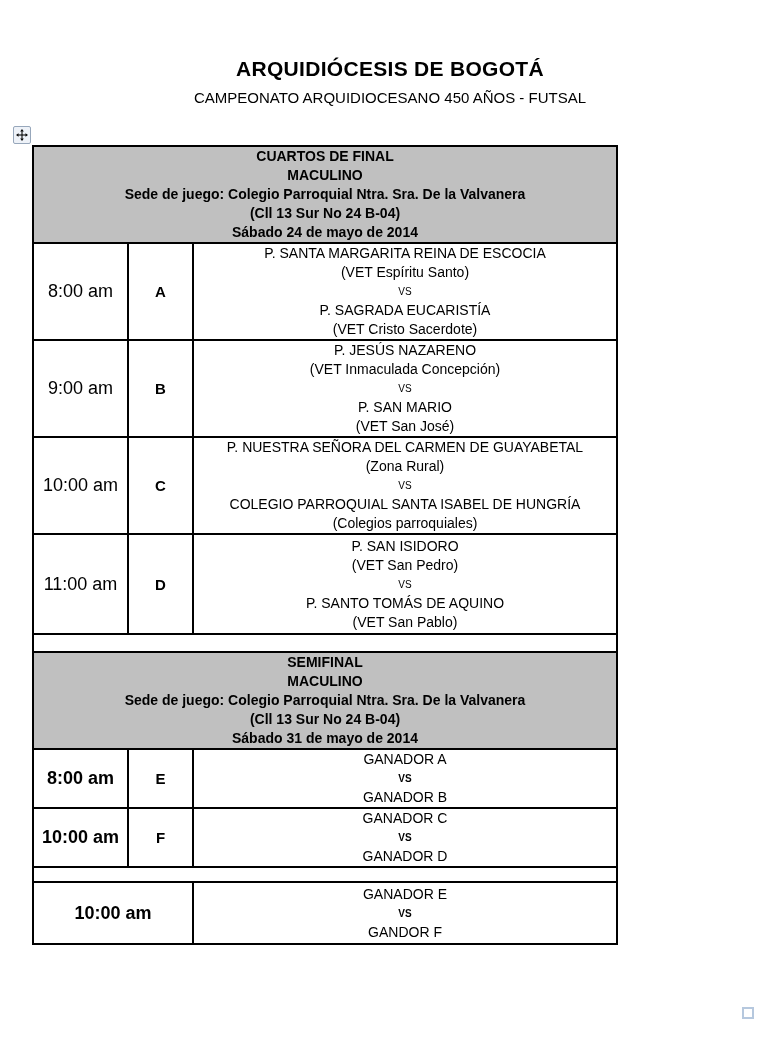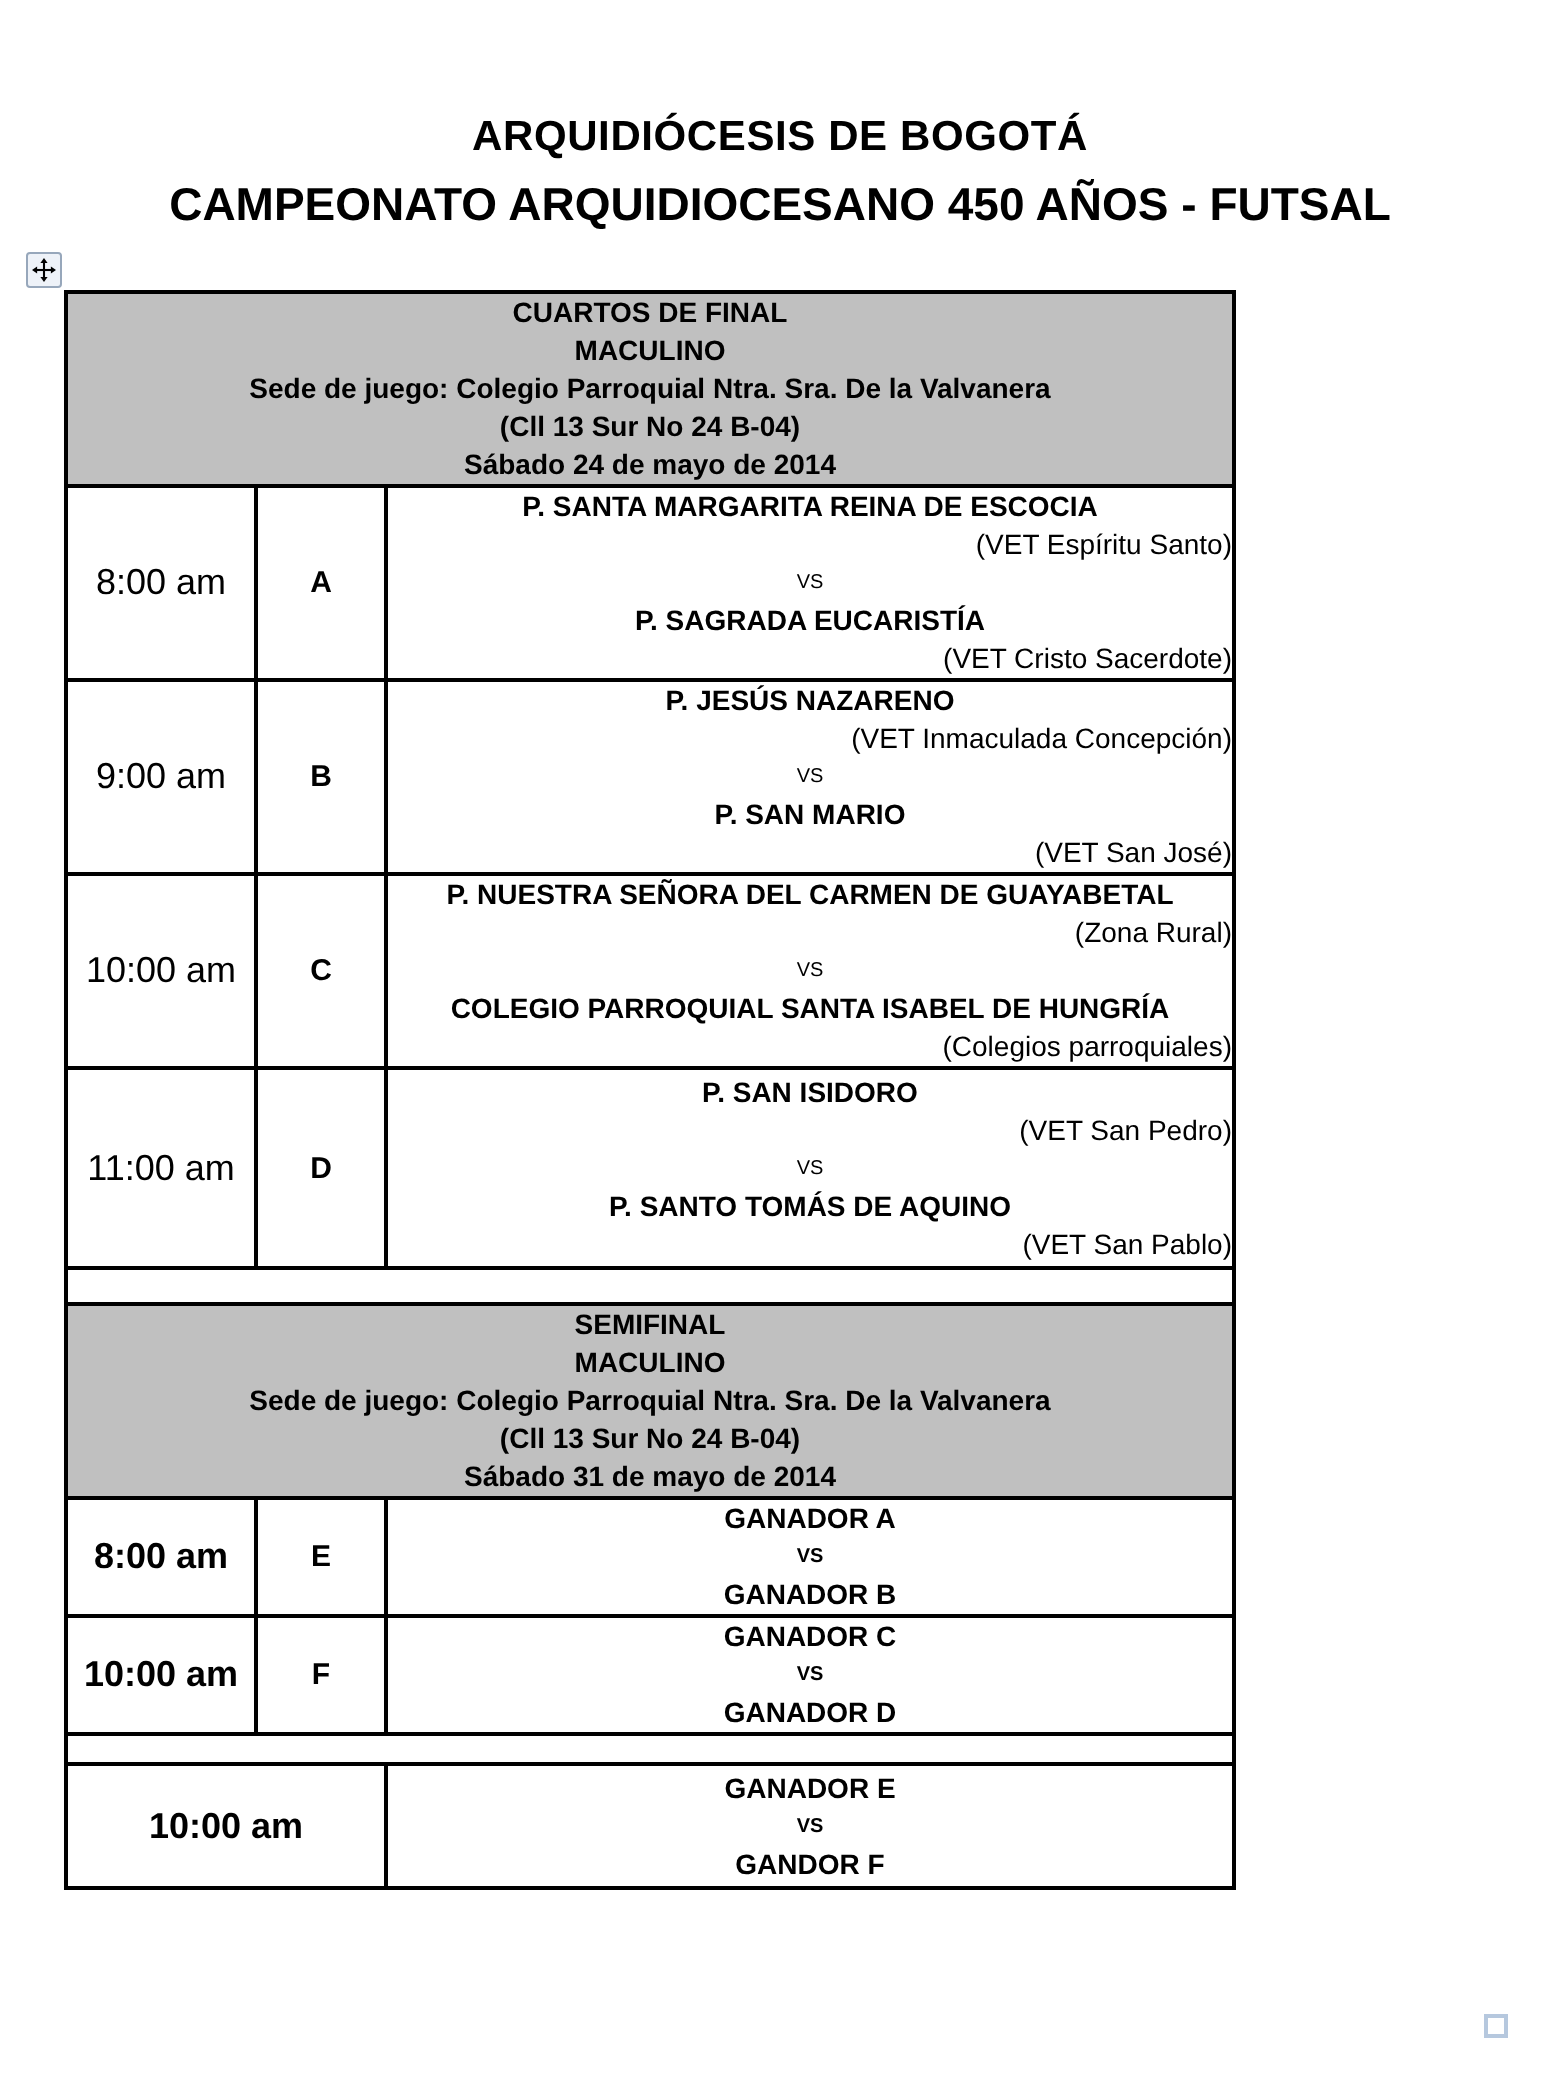--- a/index.html
+++ b/index.html
@@ -23,22 +23,22 @@
     left: 0;
     width: 780px;
     text-align: center;
   }
   .doc-title .l1 {
     font-size: 21px;
     font-weight: bold;
     letter-spacing: 0.3px;
   }
   .doc-title .l2 {
-    font-size: 23px;
-    font-weight: bold;
+    font-size: 15px;
+    font-weight: normal;
     margin-top: 8px;
     letter-spacing: 0px;
   }
 
   
   .move-handle {
     position: absolute;
     left: 13px;
     top: 126px;
     width: 16px;
@@ -81,22 +81,22 @@
   td.shead {
     background: #c0c0c0;
     font-size: 14px;
     font-weight: bold;
     line-height: 19px;
   }
   td.time   { font-size: 18px; }
   td.time.b { font-weight: bold; }
   td.letter { font-size: 15px; font-weight: bold; }
   td.match  { font-size: 14px; }
-  .team { font-weight: bold; font-size: 14px; line-height: 19px; }
-  .note { font-weight: normal; font-size: 14px; line-height: 19px; text-align: right; }
+  .team { font-weight: normal; font-size: 14px; line-height: 19px; }
+  .note { font-weight: normal; font-size: 14px; line-height: 19px; }
   .vs   { font-weight: normal; font-size: 10px; line-height: 19px; }
   .vs.b { font-weight: bold; }
   tr.gap td { background: #ffffff; }
 </style>
 </head>
 <body>
 
 <div class="doc-title">
   <div class="l1">ARQUIDIÓCESIS DE BOGOTÁ</div>
   <div class="l2">CAMPEONATO ARQUIDIOCESANO 450 AÑOS - FUTSAL</div>

